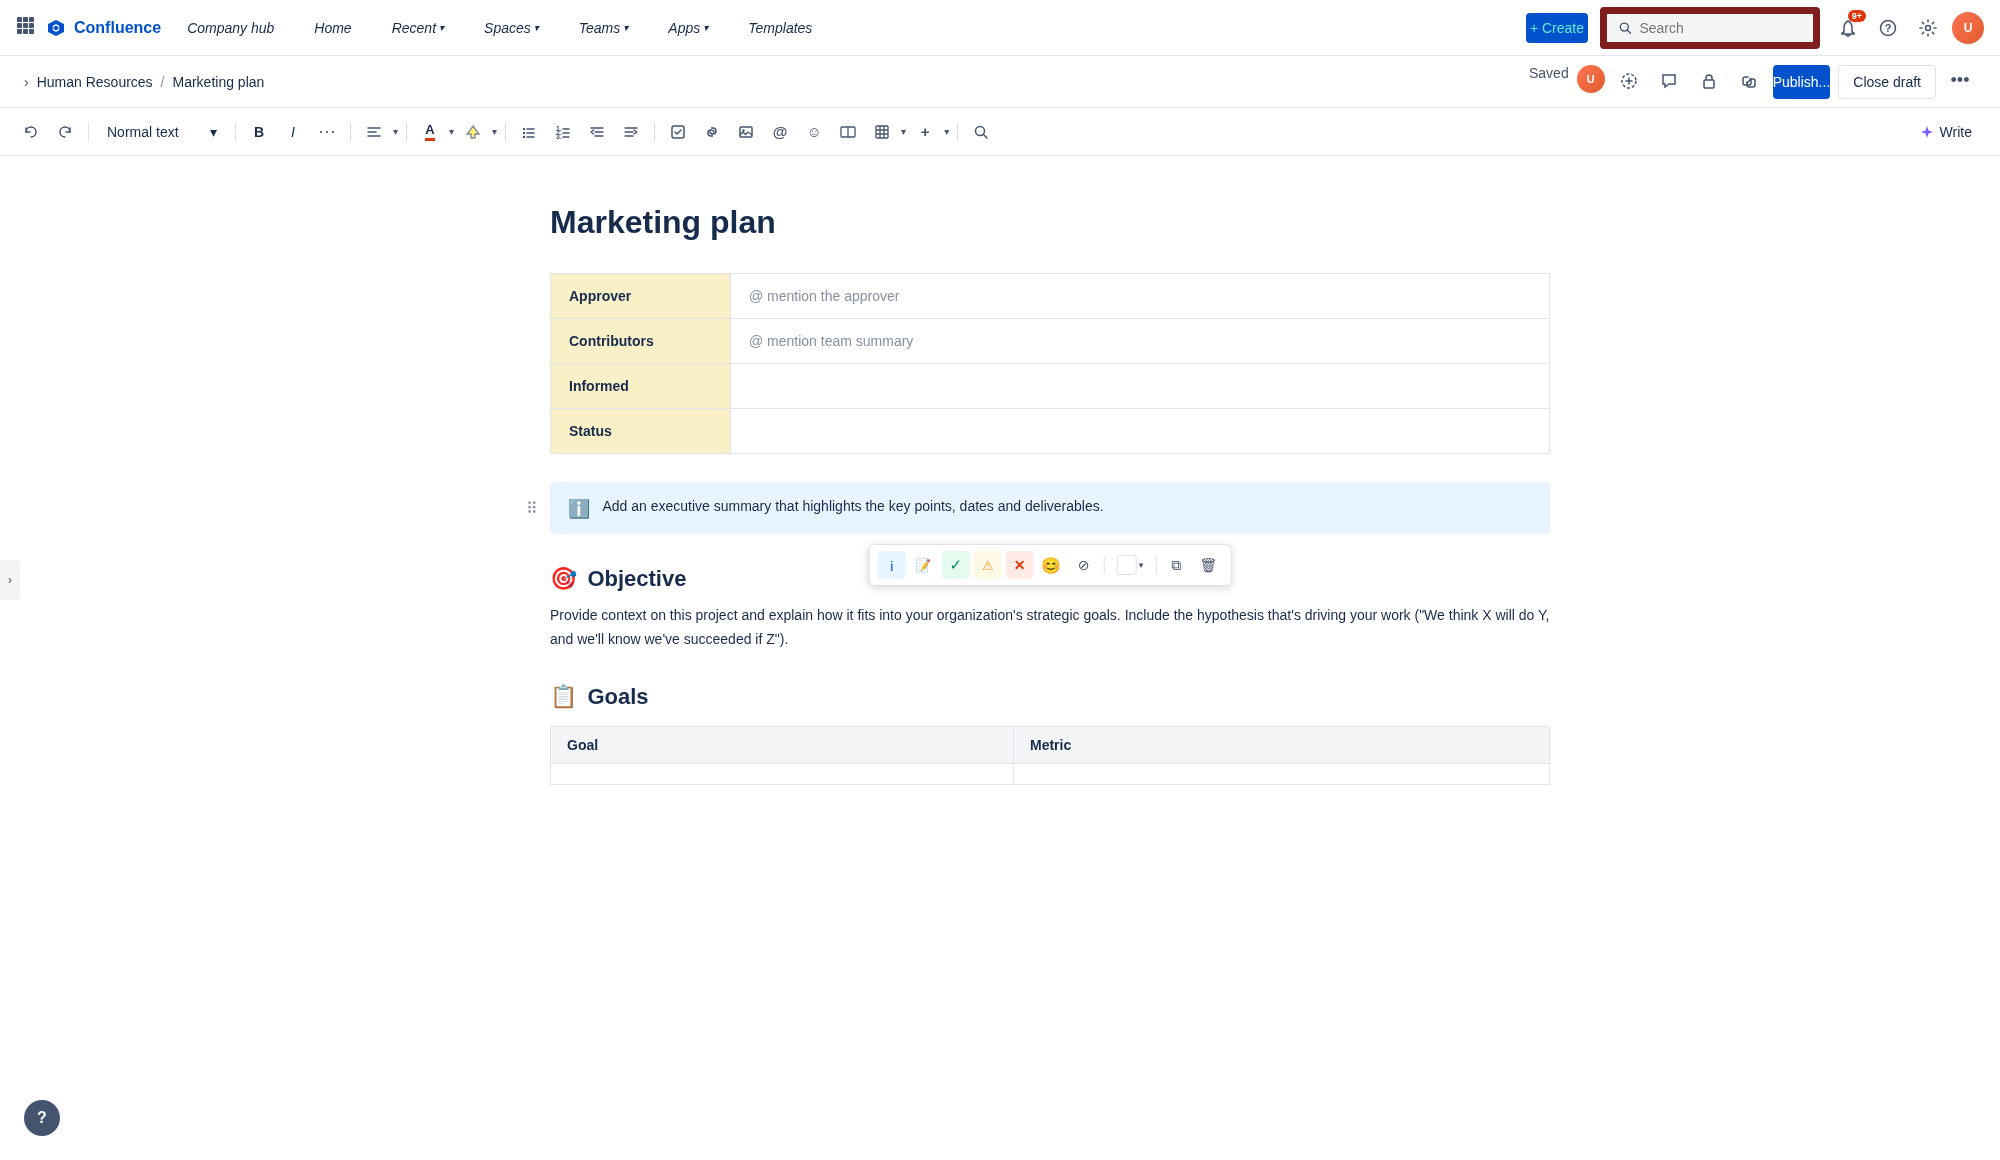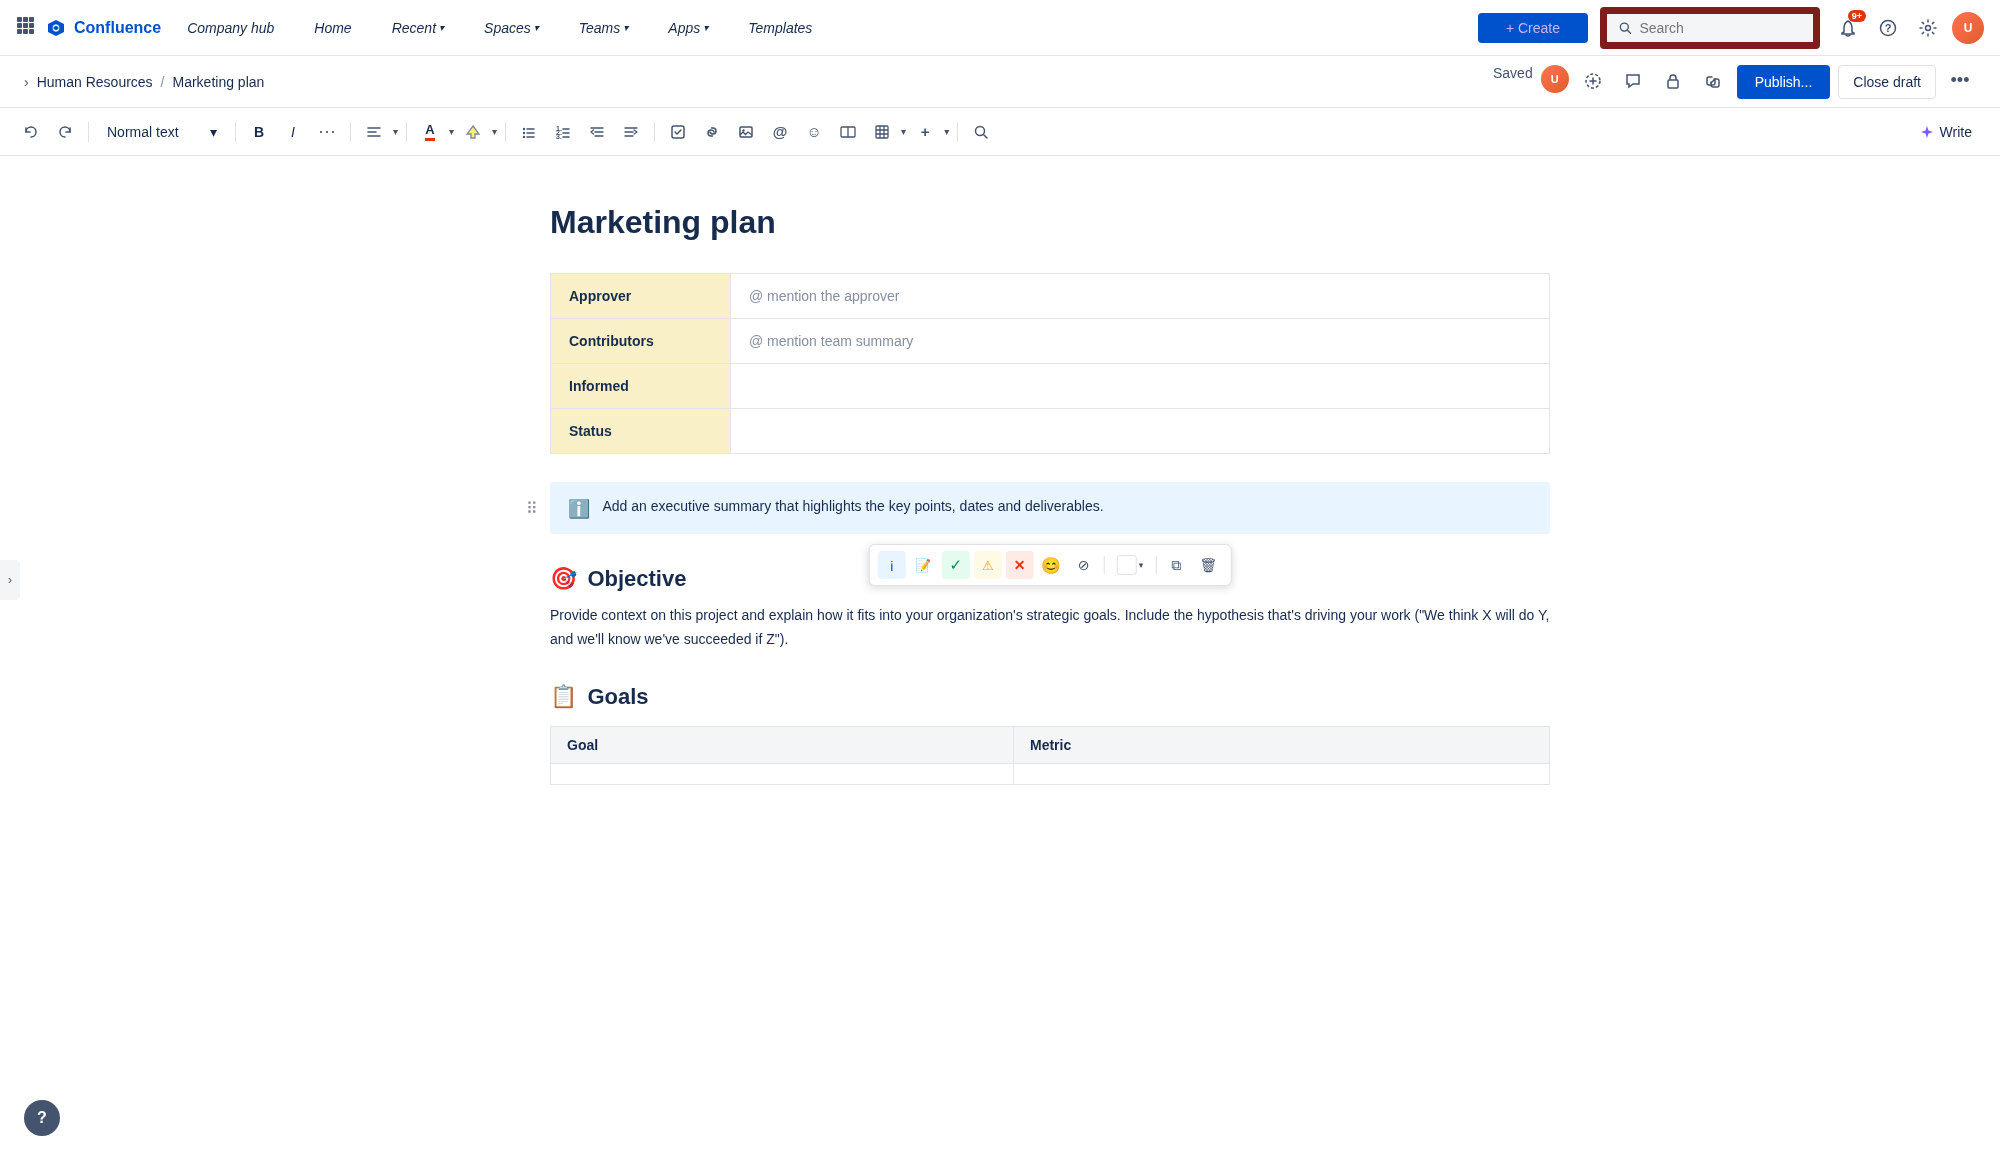--- a/index.html
+++ b/index.html
@@ -16,22 +16,22 @@
     .nav-grid-icon { font-size: 18px; color: #44546f; margin-right: 12px; cursor: pointer; }
     .nav-items { display: flex; align-items: center; gap: 20px; flex: 1; font-style: italic; }
     .nav-item {
       padding: 6px 10px; border-radius: 4px; cursor: pointer;
       color: #172b4d; font-size: 14px; font-weight: 400;
       display: flex; align-items: center; gap: 3px;
       white-space: nowrap;
     }
     .nav-item .chevron { font-size: 10px; }
     .nav-create-btn {
-      background: #0052cc; color: #c4b5fd; border: none; border-radius: 4px;
-      padding: 7px 28px; font-size: 14px; font-weight: 500; cursor: pointer;
+      background: #0052cc; color: #5eead4; border: none; border-radius: 4px;
+      padding: 7px 4px; font-size: 14px; font-weight: 500; cursor: pointer;
       display: flex; align-items: center; gap: 6px; white-space: nowrap; margin: 0 12px;
     }
     .nav-search {
       display: flex; align-items: center; background: #f4f5f7;
       border: 7px solid #7f1d1d; border-radius: 4px;
       padding: 6px 12px; gap: 8px; width: 220px; cursor: text;
     }
     .nav-search input {
       border: none; background: transparent; font-size: 14px; color: #172b4d;
       outline: none; width: 100%;
@@ -74,21 +74,21 @@
       display: flex; align-items: center; justify-content: center;
       color: #fff; font-size: 11px; font-weight: 600;
     }
     .icon-action-btn {
       width: 32px; height: 32px; border-radius: 4px; display: flex;
       align-items: center; justify-content: center; cursor: pointer;
       color: #44546f; font-size: 16px; border: none; background: transparent;
     }
     .publish-btn {
       background: #0052cc; color: #fff; border: none; border-radius: 4px;
-      padding: 8px 18px; font-size: 14px; font-weight: 500; cursor: pointer;
+      padding: 8px 0; font-size: 14px; font-weight: 500; cursor: pointer;
     }
     .close-draft-btn {
       background: transparent; color: #172b4d; border: 1px solid #dfe1e6;
       border-radius: 4px; padding: 8px 14px; font-size: 14px; cursor: pointer;
     }
     .more-btn {
       width: 32px; height: 32px; border-radius: 4px; display: flex;
       align-items: center; justify-content: center; cursor: pointer;
       color: #44546f; font-size: 18px; border: none; background: transparent;
     }

